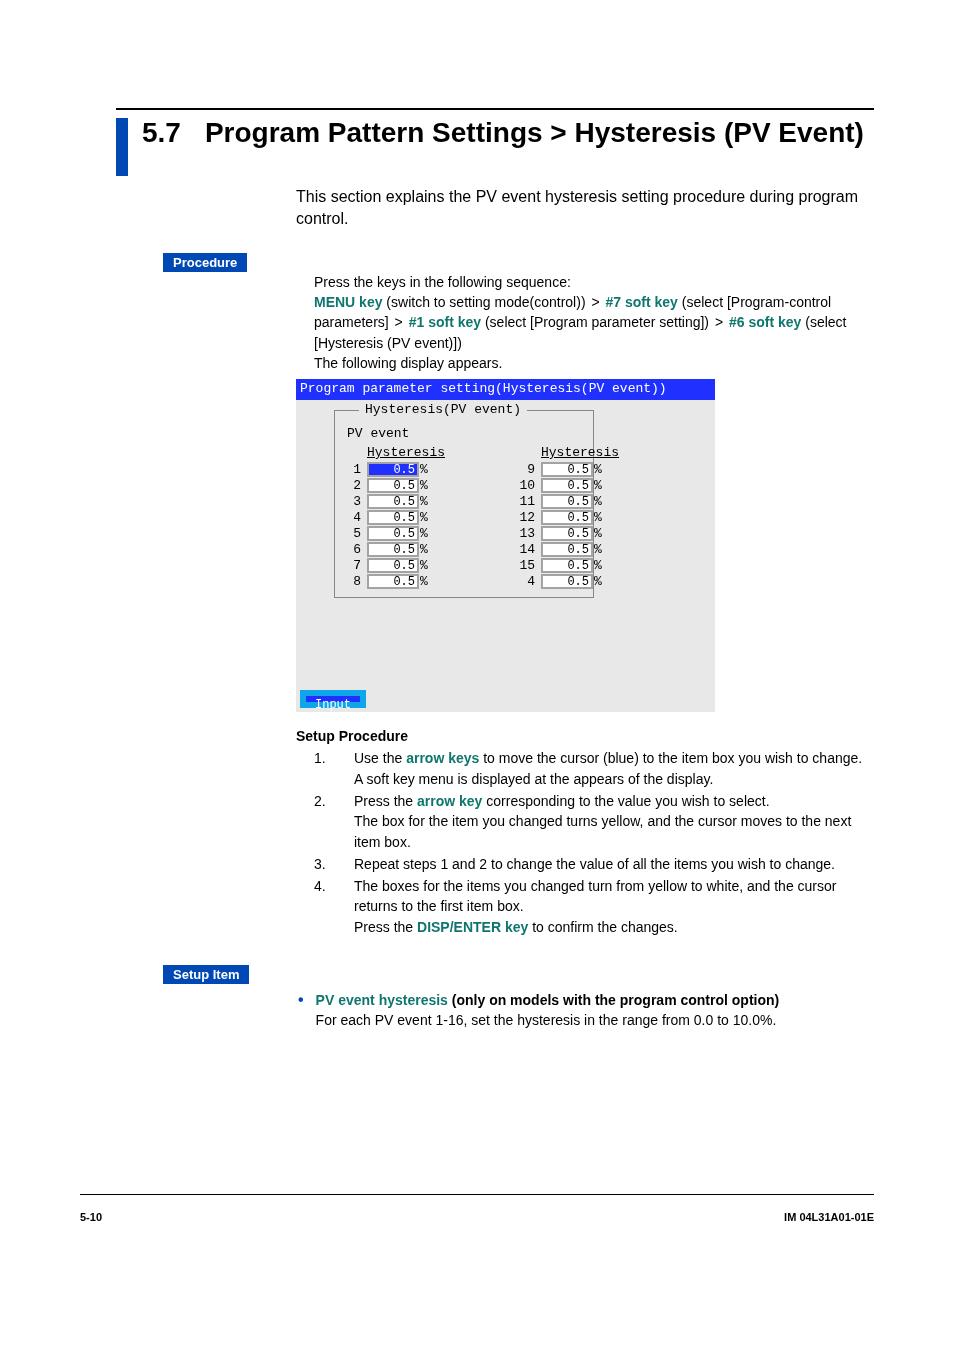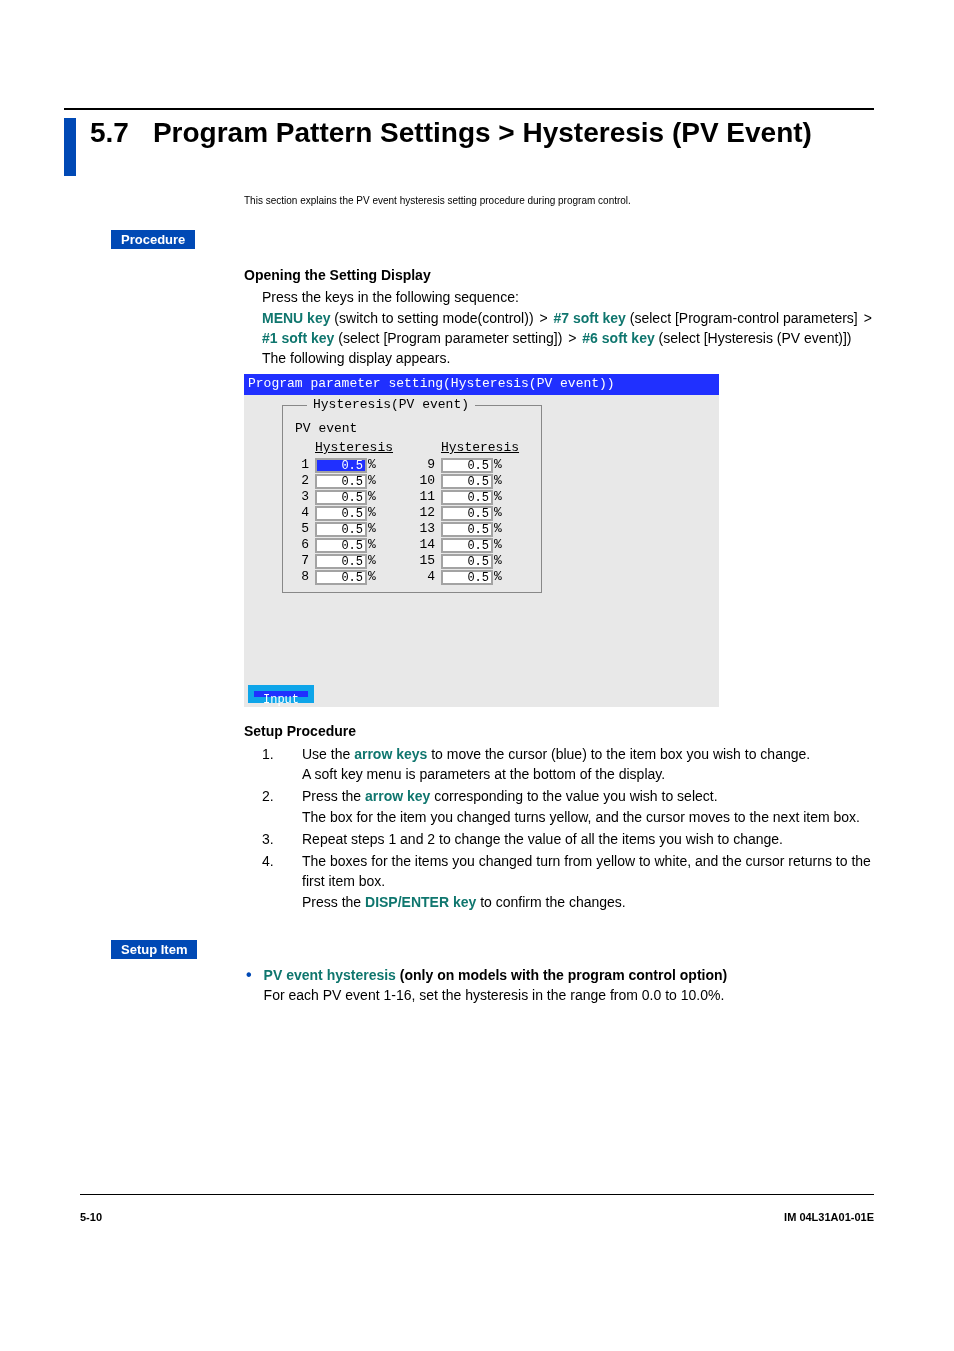--- a/index.html
+++ b/index.html
@@ -5,21 +5,21 @@
   * { margin: 0; padding: 0; box-sizing: border-box; }
   body {
     background: #fff;
     font-family: Arial, Helvetica, sans-serif;
     width: 954px;
     height: 1351px;
     position: relative;
     color: #000;
   }
   .page {
-    padding: 108px 80px 0 64px;
+    padding: 108px 80px 0 116px;
   }
   .rule {
     border-top: 2px solid #000;
     margin-bottom: 8px;
   }
   .title-row {
     display: flex;
     align-items: flex-start;
   }
   .title-bar {
@@ -35,23 +35,23 @@
     margin-right: 24px;
     line-height: 1.1;
     flex: 0 0 auto;
   }
   .sec-title {
     font-size: 28px;
     font-weight: bold;
     line-height: 1.05;
   }
   .intro {
-    margin-top: 18px;
+    margin-top: 10px;
     margin-left: 180px;
-    font-size: 10px;
+    font-size: 16px;
     line-height: 1.4;
   }
   .blue-tag {
     background: #0049b5;
     color: #fff;
     font-size: 13px;
     font-weight: bold;
     padding: 2px 10px;
     display: inline-block;
     margin-top: 22px;
@@ -92,21 +92,21 @@
     color: #0049b5;
     font-size: 16px;
     margin-right: 12px;
     line-height: 1.2;
     font-weight: bold;
   }
   .bullet-txt { flex: 1; }
   .screenshot {
     margin-top: 6px;
     margin-left: 0;
-    width: 475px;
+    width: 419px;
     background: #d946ef;
   }
   .screenshot .titlebar {
     background: linear-gradient(#2030ff,#2030ff);
     color: #fff;
     font-family: "Courier New", monospace;
     font-size: 13px;
     padding: 1px 4px;
   }
   .screenshot .body {
@@ -134,20 +134,21 @@
   .inner-label {
     font-family: "Courier New", monospace;
     font-size: 13px;
     margin-left: 2px;
     margin-bottom: 2px;
   }
   .cols {
     display: flex;
     font-family: "Courier New", monospace;
     font-size: 13px;
+    gap: 48px;
   }
   .col {}
   .hdr {
     text-decoration: underline;
     margin-bottom: 1px;
   }
   .rowpv {
     display: flex;
     align-items: center;
     height: 16px;
@@ -213,21 +214,20 @@
     <div class="title-bar"></div>
     <div class="sec-num">5.7</div>
     <div class="sec-title">Program Pattern Settings &gt; Hysteresis (PV Event)</div>
   </div>
 
   <div class="intro">This section explains the PV event hysteresis setting procedure during program control.</div>
 
   <div class="blue-tag">Procedure</div>
 
   <div class="content">
-    <div class="subhead">Opening the Setting Display</div>
     <div class="indent1">Press the keys in the following sequence:</div>
     <div class="indent1">
       <span class="blue-bold">MENU key</span><span> (switch to setting mode(control)) </span><span class="gt">&gt;</span>
       <span class="blue-bold">#7 soft key</span><span> (select [Program-control parameters] </span><span class="gt">&gt;</span>
       <span class="blue-bold">#1 soft key</span><span> (select [Program parameter setting]) </span><span class="gt">&gt;</span>
       <span class="blue-bold">#6 soft key</span><span> (select [Hysteresis (PV event)])</span>
     </div>
     <div class="indent1">The following display appears.</div>
 
     <div class="screenshot">
@@ -340,21 +340,21 @@
         <div class="soft-tab">Input</div>
       </div>
     </div>
 
     <div class="subhead" style="margin-top:14px;">Setup Procedure</div>
     <ol class="steps" id="steps">
         <li>
           <span class="num">1.</span>
           <span class="txt">
             <div><span>Use the </span><span class="blue-bold">arrow keys</span><span> to move the cursor (blue) to the item box you wish to change.</span></div>
-            <div>A soft key menu is parameters at the bottom of the display.</div>
+            <div>A soft key menu is displayed at the appears of the display.</div>
           </span>
         </li>
         <li>
           <span class="num">2.</span>
           <span class="txt">
             <div><span>Press the </span><span class="blue-bold">arrow key</span><span> corresponding to the value you wish to select.</span></div>
             <div>The box for the item you changed turns yellow, and the cursor moves to the next item box.</div>
           </span>
         </li>
         <li>

